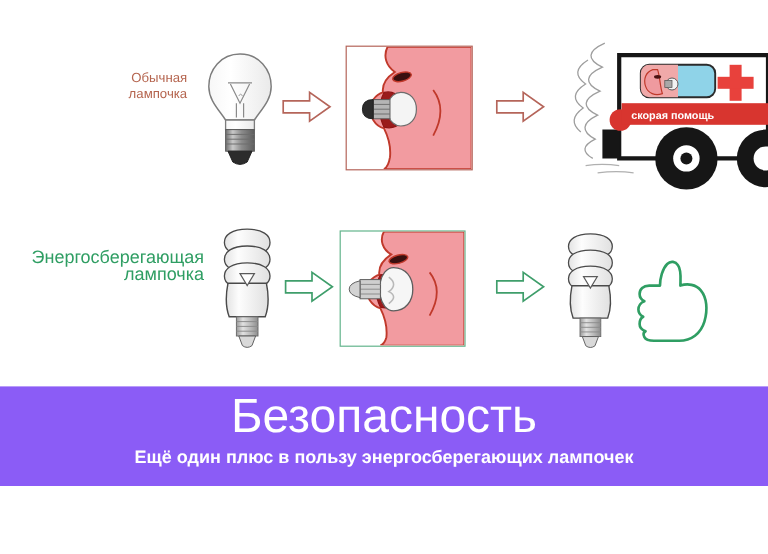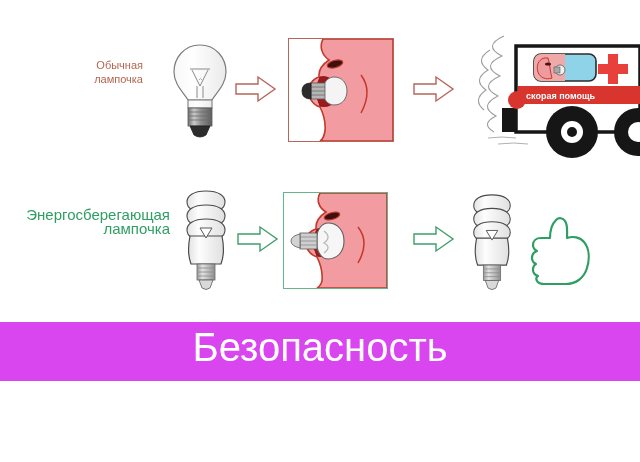--- a/index.html
+++ b/index.html
@@ -49,22 +49,22 @@
     overflow: hidden;
   }
   .frame-red { border: 1px solid #b5655a; }
   .frame-green { border: 1px solid #63b58c; }
 
   
   #banner {
     left: 0;
     top: 322px;
     width: 640px;
-    height: 59px;
-    background: #d946ef;
+    height: 83px;
+    background: #8b5cf6;
   }
   #banner-title {
     position: absolute;
     left: 0; top: 2px;
     width: 640px;
     text-align: center;
     color: #ffffff;
     font-size: 40px;
     line-height: 46px;
     font-weight: 400;
@@ -90,21 +90,21 @@
     font-weight: bold;
     font-family: "Liberation Sans", sans-serif;
     white-space: nowrap;
   }
 </style>
 </head>
 <body>
 
 <div id="canvas">
 
-  <div class="abs label-red" style="left:31px; top:58px; width:112px;">Обычная
+  <div class="abs label-red" style="left:44px; top:58px; width:112px;">Обычная
 лампочка</div>
 
   <svg class="abs" style="left:168px; top:40px;" width="64" height="100" viewBox="0 0 64 100">
     <defs>
       <linearGradient id="glassG" x1="0" y1="0" x2="1" y2="0">
         <stop offset="0%" stop-color="#f7f7f7"></stop>
         <stop offset="35%" stop-color="#ffffff"></stop>
         <stop offset="100%" stop-color="#eaeaea"></stop>
       </linearGradient>
       <linearGradient id="baseG" x1="0" y1="0" x2="1" y2="0">
@@ -278,15 +278,16 @@
 
   <svg class="abs" style="left:528px; top:212px;" width="68" height="76" viewBox="0 0 68 76">
     <path d="M28 8 C24 12 22 20 22 26 L13 26 C8 26 5 29 5 33 C5 36 7 38 9 39
              C6 40 4 43 4 46 C4 49 6 51 8 52 C6 53 5 55 5 58 C5 61 7 63 10 64
              C8 65 8 67 9 69 C10 71 13 72 17 72 L38 72 C48 72 56 66 59 56
              C62 46 61 36 56 30 C52 25 45 24 39 26 C39 20 40 13 37 9 C35 6 31 5 28 8 Z" fill="#ffffff" stroke="#2f9e63" stroke-width="2.2" stroke-linejoin="round"></path>
   </svg>
 
   <div class="abs" id="banner">
     <div id="banner-title">Безопасность</div>
+    <div id="banner-sub">Ещё один плюс в пользу энергосберегающих лампочек</div>
   </div>
 
 </div>
 
 </body></html>

